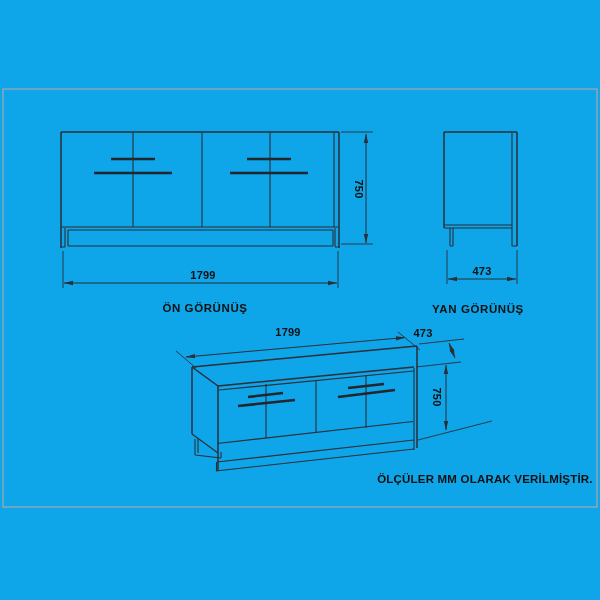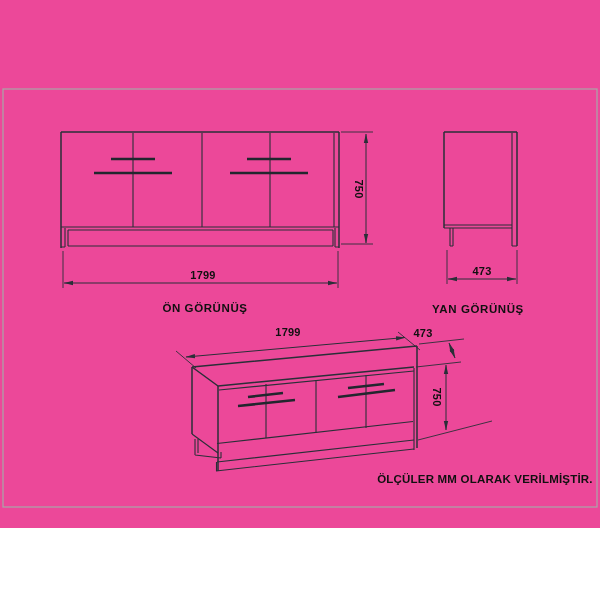--- a/index.html
+++ b/index.html
@@ -1,19 +1,19 @@
 <!DOCTYPE html>
 <html><head>
 <meta charset="utf-8">
 <style>
   html,body{margin:0;padding:0;background:#ffffff;}
   .canvas{
     position:relative;
-    width:600px;height:528px;
-    background:#ec4899;
+    width:600px;height:600px;
+    background:#0ea5e9;
     font-family:"Liberation Sans", sans-serif;
   }
   svg text{
     font-family:"Liberation Sans","DejaVu Sans",sans-serif;
     font-weight:bold;
     fill:#101010;
   }
   .dim-num{font-size:11px;letter-spacing:0.2px;}
   .view-label{font-size:11.5px;letter-spacing:0.6px;}
   .note-text{font-size:11.5px;letter-spacing:0.2px;}

